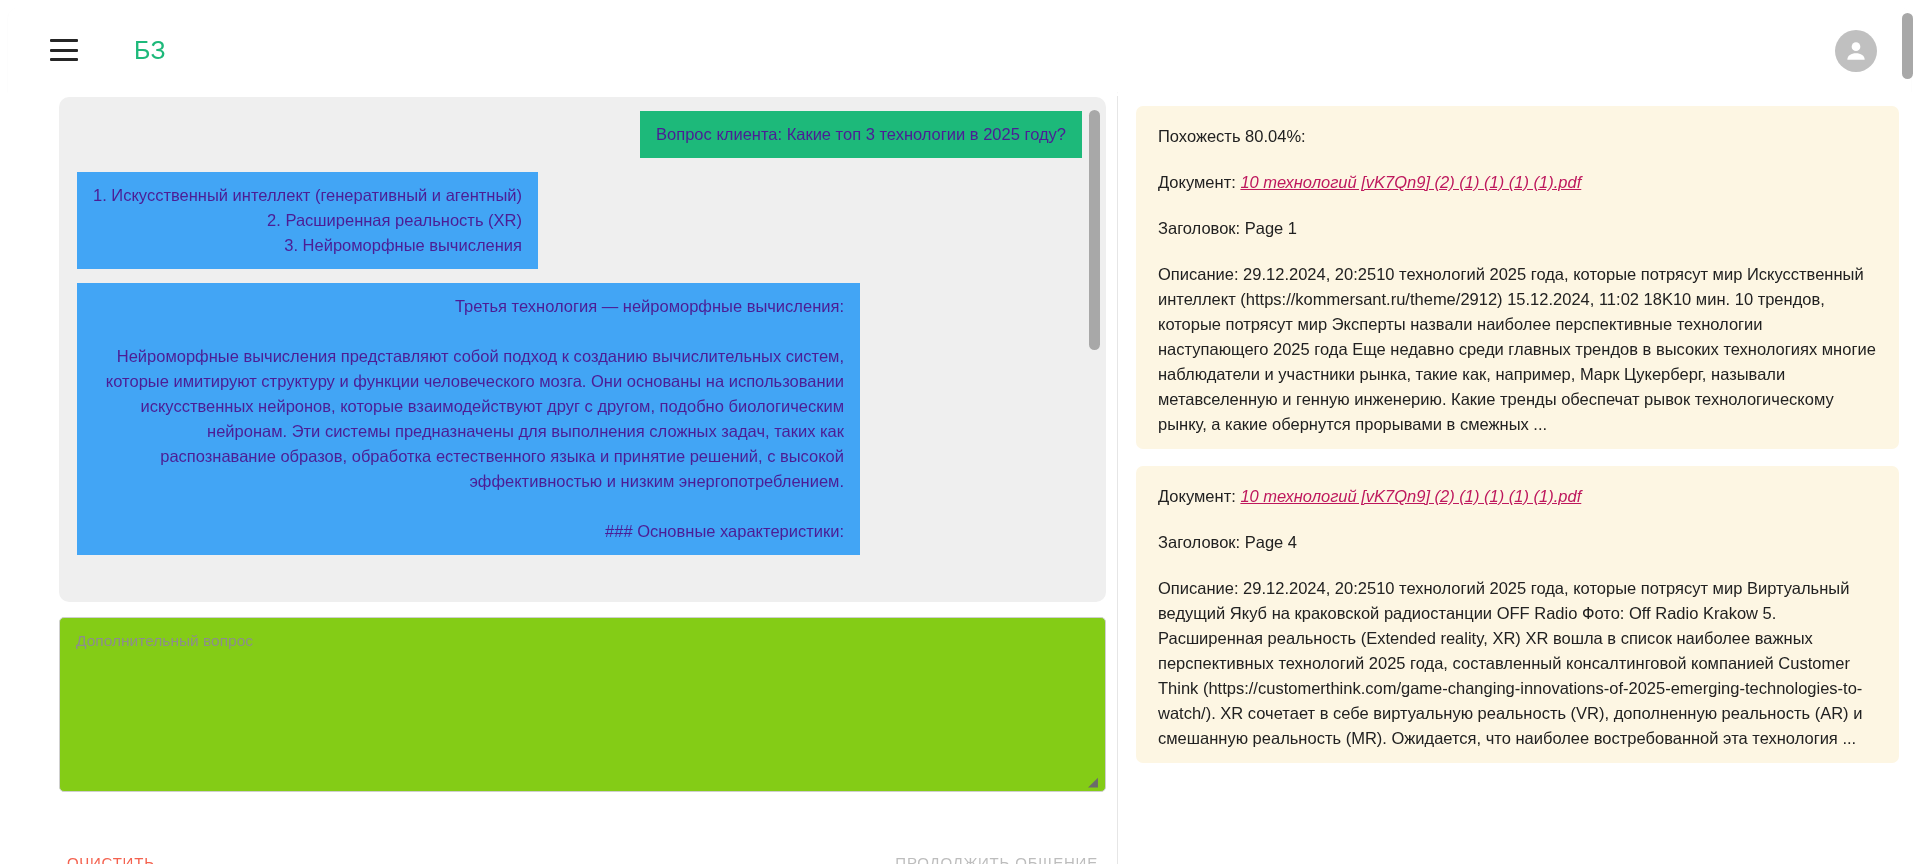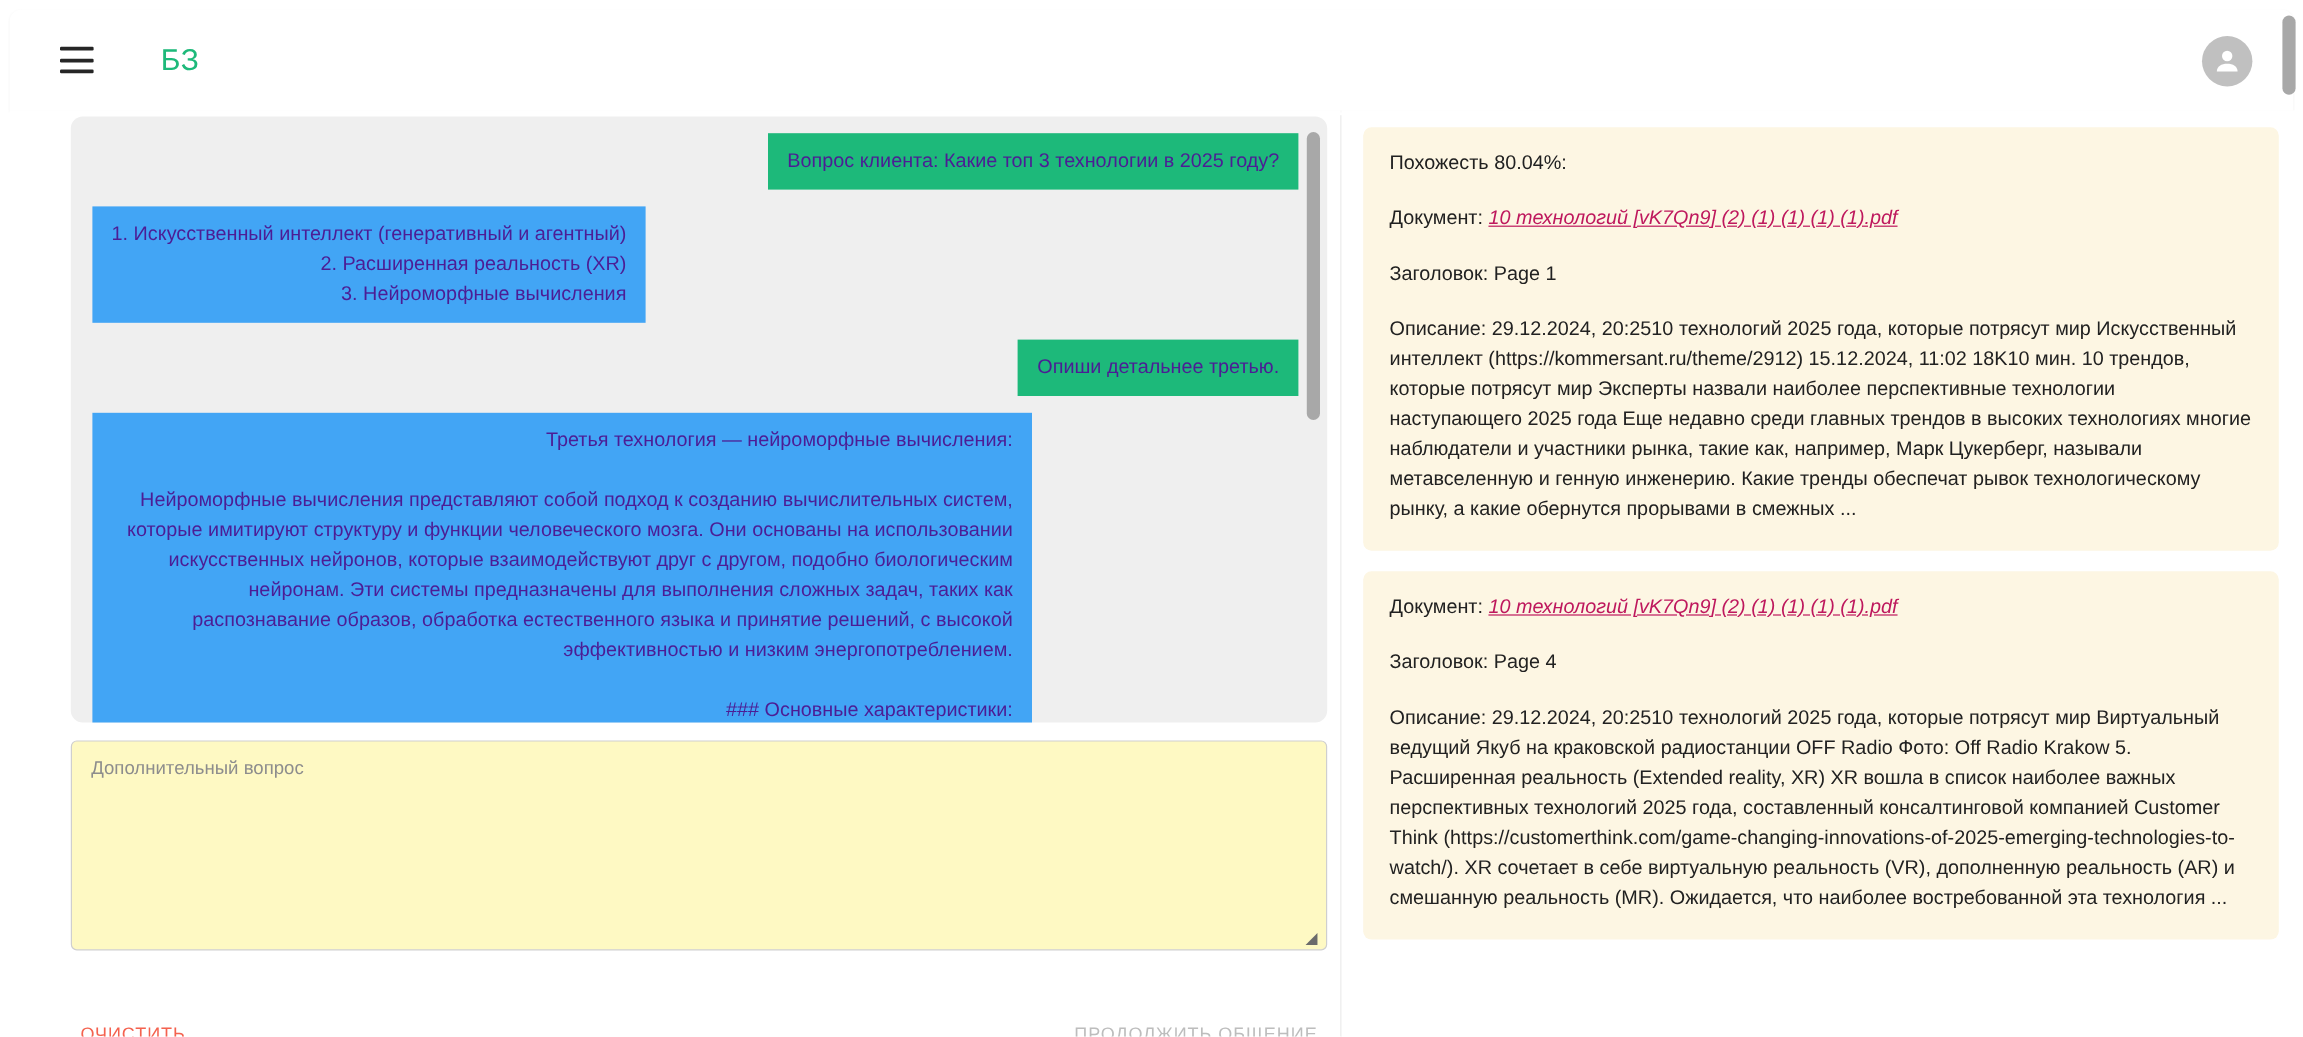--- a/index.html
+++ b/index.html
@@ -114,21 +114,21 @@
   
   .composer {
     position: absolute;
     left: 51px; top: 525px;
     width: 1047px;
   }
   .textarea-box {
     width: 1047px; height: 175px;
     border: 1px solid #cfcfcf;
     border-radius: 5px;
-    background: #fef9c3;
+    background: #84cc16;
     padding: 14px 16px;
     font-size: 15.5px;
     color: #1a1a1a;
     font-family: "Liberation Sans", sans-serif;
     resize: none;
     outline: none;
     display: block;
   }
   .textarea-box::placeholder { color: #8d8d8d; }
   .resize-grip {
@@ -163,21 +163,21 @@
     position: absolute;
     left: 1118px; top: 92px;
     width: 801px; height: 772px;
     background: #ffffff;
     overflow: hidden;
     padding: 14px 20px 0 18px;
   }
   .result-card {
     background: #fdf6e3;
     border-radius: 7px;
-    padding: 18px 22px 22px 22px;
+    padding: 18px 22px 12px 22px;
     margin-bottom: 17px;
     color: #212121;
   }
   .result-line {
     font-size: 16.5px;
     line-height: 25px;
     margin: 0 0 21px 0;
   }
   .result-line:last-child { margin-bottom: 0; }
   .result-desc { margin-bottom: 0; }
@@ -224,23 +224,20 @@
         <div class="msg-row right">
           <div class="bubble user">Вопрос клиента: Какие топ 3 технологии в 2025 году?</div>
         </div>
 
         <div class="msg-row left">
           <div class="bubble bot">1. Искусственный интеллект (генеративный и агентный)
 2. Расширенная реальность (XR)
 3. Нейроморфные вычисления</div>
         </div>
 
-        <div class="msg-row right">
-          <div class="bubble user">Опиши детальнее третью.</div>
-        </div>
 
         <div class="msg-row left">
           <div class="bubble bot wide">Третья технология — нейроморфные вычисления:
 
 Нейроморфные вычисления представляют собой подход к созданию вычислительных систем, которые имитируют структуру и функции человеческого мозга. Они основаны на использовании искусственных нейронов, которые взаимодействуют друг с другом, подобно биологическим нейронам. Эти системы предназначены для выполнения сложных задач, таких как распознавание образов, обработка естественного языка и принятие решений, с высокой эффективностью и низким энергопотреблением.
 
 ### Основные характеристики:</div>
         </div>
 
       </div>

